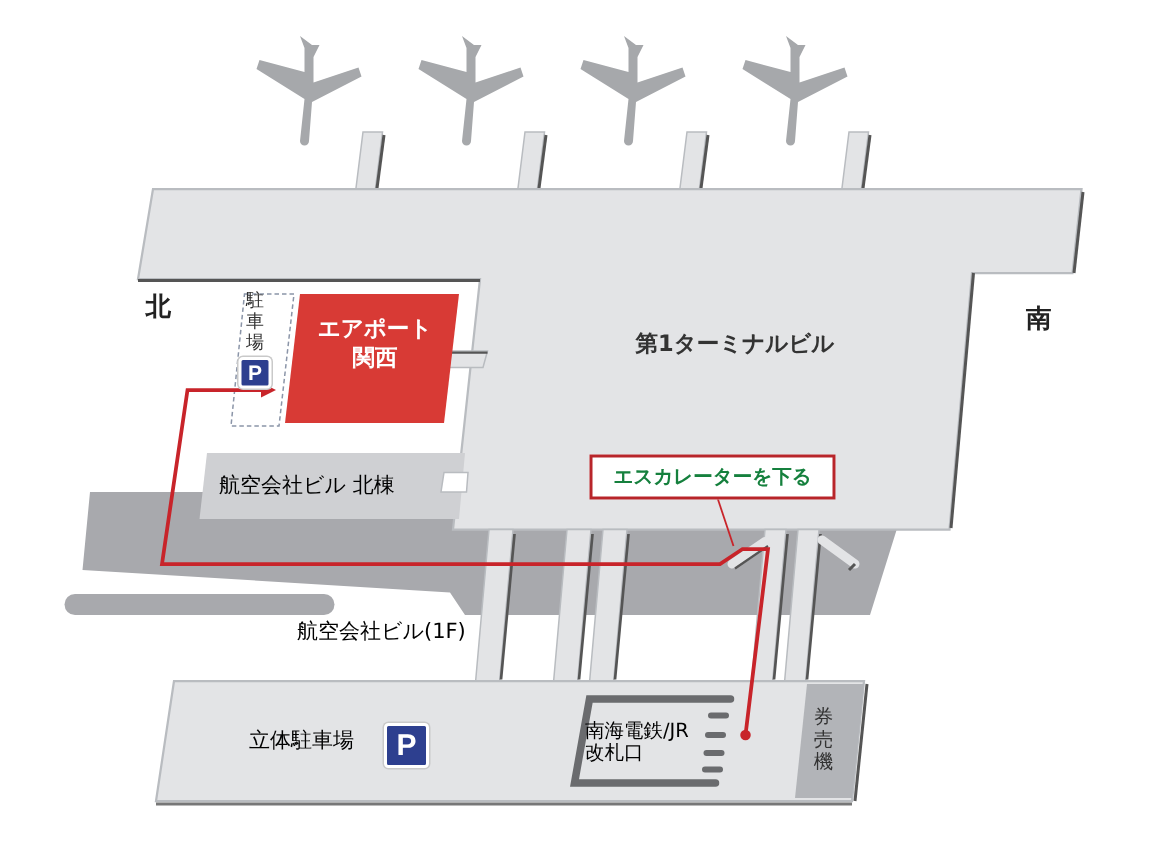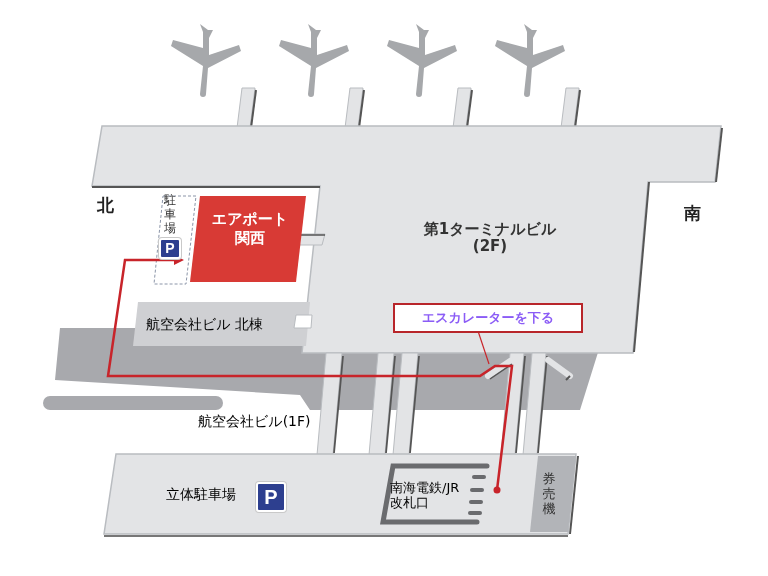--- a/index.html
+++ b/index.html
@@ -8,22 +8,22 @@
     svg { position: absolute; left: 0; top: 0; }
     .lbl { position: absolute; color: #333; white-space: nowrap; line-height: 1.15; }
     .dir { font-size: 17px; font-weight: bold; color: #222; }
     .term { font-size: 15px; font-weight: bold; color: #333; text-align: center; }
     .kap { font-size: 15px; font-weight: bold; color: #fff; text-align: center; line-height: 1.25; }
     .small { font-size: 13px; color: #000000; }
     .vert { font-size: 12px; color: #333; width: 14px; text-align: center; line-height: 1.15; }
     .pbadge { position: absolute; background: #2d3f8f; color: #fff; font-weight: bold;
               border: 2px solid #fff; border-radius: 3px; text-align: center;
               font-family: "Liberation Sans", sans-serif; box-shadow: 0 0 0 1px #c9c9c9; }
-    .callout { position: absolute; border: 2px solid #b8252a; background: #fff; color: #8b5cf6;
-               font-weight: bold; font-size: 13px; padding: 4px 27px; white-space: nowrap; }
+    .callout { position: absolute; border: 2px solid #b8252a; background: #fff; color: #15803d;
+               font-weight: bold; font-size: 13px; padding: 4px 14px; white-space: nowrap; }
   </style>
 </head>
 <body>
 
 <svg width="768" height="576" viewBox="0 0 768 576">
   <defs>
     <g id="plane">
       <path d="M0,-30 l-8,-6 l3,8 l0,16 l-30,-8 l-2,6 l32,20 l-3,28 a3,3 0 0 0 6,0 l2,-26 l33,-17 l-2,-6 l-30,10 l0,-17 l4,-8 z" fill="#a6a8ab"></path>
     </g>
   </defs>
@@ -114,21 +114,20 @@
   <circle cx="497" cy="490" r="3.5" fill="#c8242a"></circle>
 
   <line x1="478" y1="331" x2="489" y2="364" stroke="#c8242a" stroke-width="1.2"></line>
 </svg>
 
 <div class="lbl dir" style="left:97px;top:196px;">北</div>
 <div class="lbl dir" style="left:684px;top:204px;">南</div>
 
 <div class="lbl term" style="left:405px;top:198px;width:170px;margin-top:23px;">
   <div>第1ターミナルビル</div>
-  <div>(2F)</div>
 </div>
 
 <div class="lbl kap" style="left:200px;top:210px;width:100px;">
   <div>エアポート</div>
   <div>関西</div>
 </div>
 
 <div class="lbl vert" style="left:163px;top:194px;">
   <div>駐</div>
   <div>車</div>

